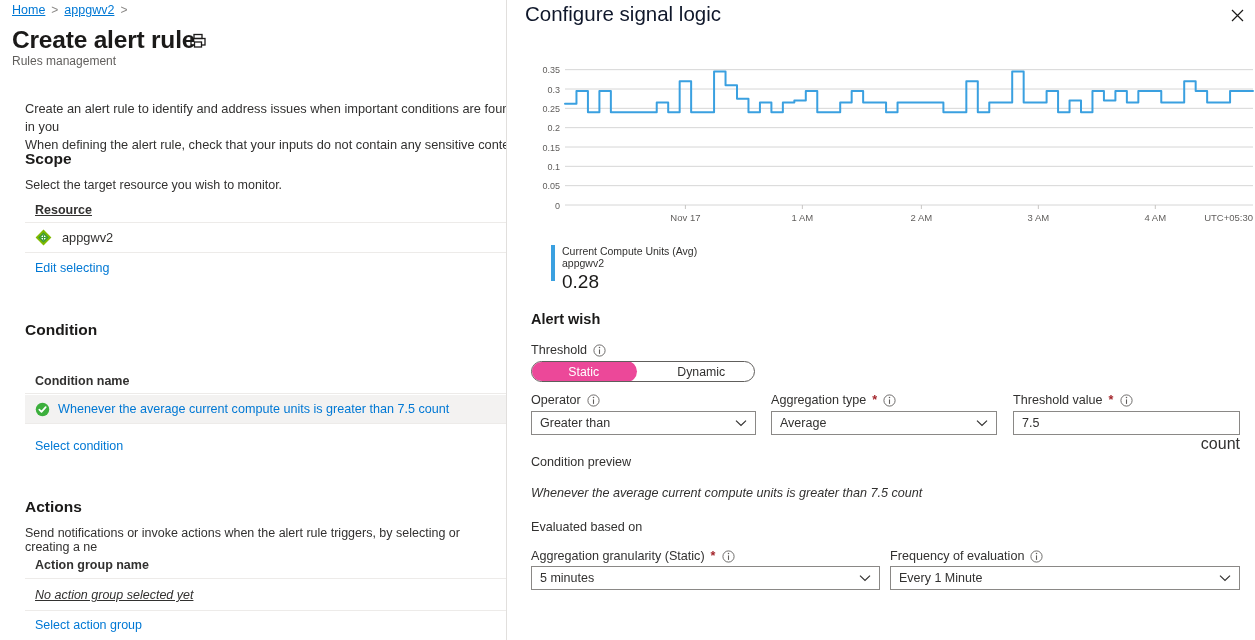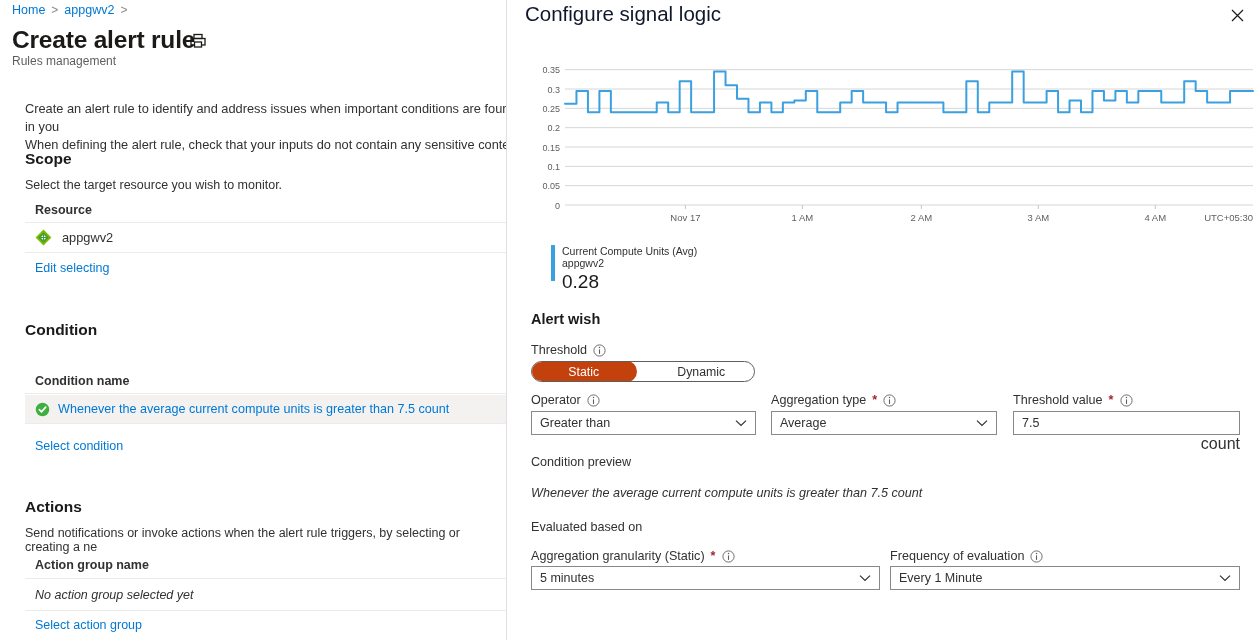--- a/index.html
+++ b/index.html
@@ -18,21 +18,21 @@
     position: absolute; left: 0; top: 0;
     width: 506px; height: 640px;
     background: #ffffff;
     overflow: hidden;
   }
   .breadcrumb {
     position: absolute; left: 12px; top: 3px;
     font-size: 12.5px; color: #0078d4;
     display: flex; align-items: center; gap: 6px;
   }
-  .breadcrumb .crumb { cursor: pointer; }
+  .breadcrumb .crumb { cursor: pointer; text-decoration: underline; }
   .breadcrumb .sep { color: #8a8886; font-size: 12px; }
 
   .page-title {
     position: absolute; left: 12px; top: 26px;
     font-size: 24.5px; font-weight: 600; color: #1b1a19;
     letter-spacing: -0.2px;
   }
   .print-icon {
     position: absolute; left: 188px; top: 31px;
     width: 20px; height: 20px; cursor: pointer;
@@ -75,21 +75,21 @@
 
   .cond-row {
     position: absolute; left: 25px; width: 481px; height: 28px;
     background: #f3f2f1;
     display: flex; align-items: center; padding-left: 10px; gap: 8px;
   }
   .cond-row .txt { font-size: 12.6px; color: #0078d4; cursor: pointer; }
 
   .italic-row {
     position: absolute; left: 35px;
-    font-size: 12.5px; color: #323130; font-style: italic;
+    font-size: 12.5px; color: #323130; font-style: italic; text-decoration: underline;
   }
 
   
   .res-icon { width: 17px; height: 17px; flex: 0 0 17px; }
 
   
   #blade {
     position: absolute; left: 506px; top: 0;
     width: 749px; height: 640px;
     background: #ffffff;
@@ -144,21 +144,21 @@
     border: 1px solid #605e5c; border-radius: 11px;
     display: flex; align-items: center; overflow: hidden;
     background: #fff; cursor: pointer;
   }
   .pill-opt {
     flex: 1 1 50%; height: 100%;
     display: flex; align-items: center; justify-content: center;
     font-size: 12.3px; color: #323130; cursor: pointer;
   }
   .pill-opt.sel {
-    background: #c2410c; color: #ffffff;
+    background: #ec4899; color: #ffffff;
     border-radius: 11px; margin: -1px 12px -1px -1px; height: calc(100% + 2px);
   }
 
   
   .sel-box, .txt-box {
     position: absolute;
     height: 24px; border: 1px solid #8a8886; background: #fff;
     font-size: 12.5px; color: #323130;
     display: flex; align-items: center; padding: 0 8px; cursor: pointer;
   }
@@ -198,21 +198,21 @@
 
     <div class="page-subtitle">Rules management</div>
 
     <div class="intro">
       <div>Create an alert rule to identify and address issues when important conditions are found in you</div>
       <div>When defining the alert rule, check that your inputs do not contain any sensitive content.</div>
     </div>
 
     <div class="sec-head" style="top:150px;">Scope</div>
     <div class="sec-desc" style="top:178px;">Select the target resource you wish to monitor.</div>
-    <div class="col-head" style="top:203px;">Resource</div>
+    <div class="col-head" style="top:203px;text-decoration:underline;">Resource</div>
     <div class="hrule" style="top:222px; width:481px;"></div>
 
     <div class="row-resource" style="top:229px;">
       <span class="res-icon">
         <svg width="17" height="17" viewBox="0 0 17 17">
           <polygon points="8.5,0.6 16.4,8.5 8.5,16.4 0.6,8.5" fill="#7fba00"></polygon>
           <polygon points="8.5,3.2 13.8,8.5 8.5,13.8 3.2,8.5" fill="#3f9c35"></polygon>
           <path d="M5.6 8.5 L8.5 5.6 L11.4 8.5 L8.5 11.4 Z" fill="#ffffff"></path>
           <path d="M8.5 5.6 L8.5 11.4 M5.6 8.5 L11.4 8.5" stroke="#3f9c35" stroke-width="1"></path>
         </svg>

